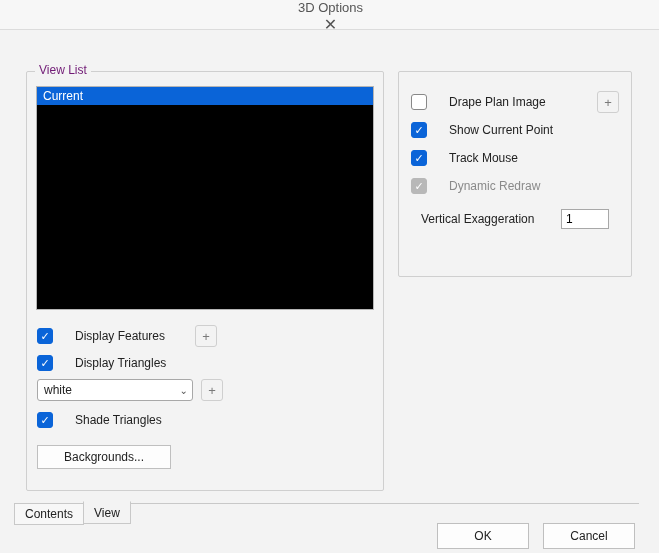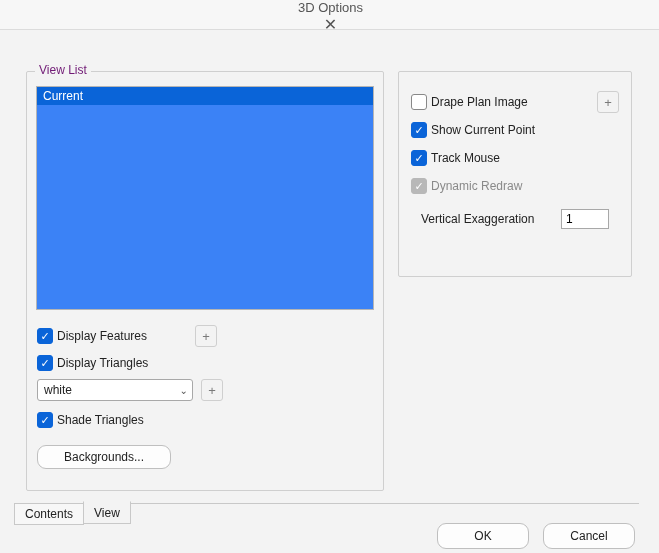--- a/index.html
+++ b/index.html
@@ -48,39 +48,39 @@
     font-size: 12px;
     color: #701a75;
   }
   .gb-viewlist { left: 26px; top: 41px; width: 358px; height: 420px; }
   .gb-general  { left: 398px; top: 41px; width: 234px; height: 206px; }
 
   
   .listbox {
     position: absolute;
     left: 9px; top: 14px; right: 9px; height: 224px;
-    background: #3b82f6;
+    background: #000000;
     border: 1px solid #b5b5b5;
     overflow: auto;
   }
   .listbox .item {
     padding: 1px 6px;
     font-size: 12px;
     line-height: 16px;
   }
   .listbox .item.selected {
     background: #0a64d8;
     color: #fff;
   }
 
   
   .row {
     position: absolute;
     display: flex; align-items: center;
-    gap: 4px;
+    gap: 22px;
     font-size: 12px;
   }
   .row.disabled { color: #8a8a8a; }
   .chk {
     width: 16px; height: 16px;
     border-radius: 3px;
     border: 1px solid #888;
     background: #fff;
     display:flex; align-items:center; justify-content:center;
     font-size: 11px; line-height: 1;
@@ -122,21 +122,21 @@
   }
   .combo .select .caret {
     position: absolute; right: 4px; top: 50%; transform: translateY(-50%);
     font-size: 10px; color:#555;
   }
 
   
   .btn {
     height: 24px;
     border: 1px solid #bfbfbf;
-    border-radius: 9px;
+    border-radius: 0;
     background: #fdfdfd;
     display:flex; align-items:center; justify-content:center;
     padding: 0 17px;
     font-size: 12px;
     cursor: default;
   }
 
   
   .textinput {
     width: 48px; height: 20px;

